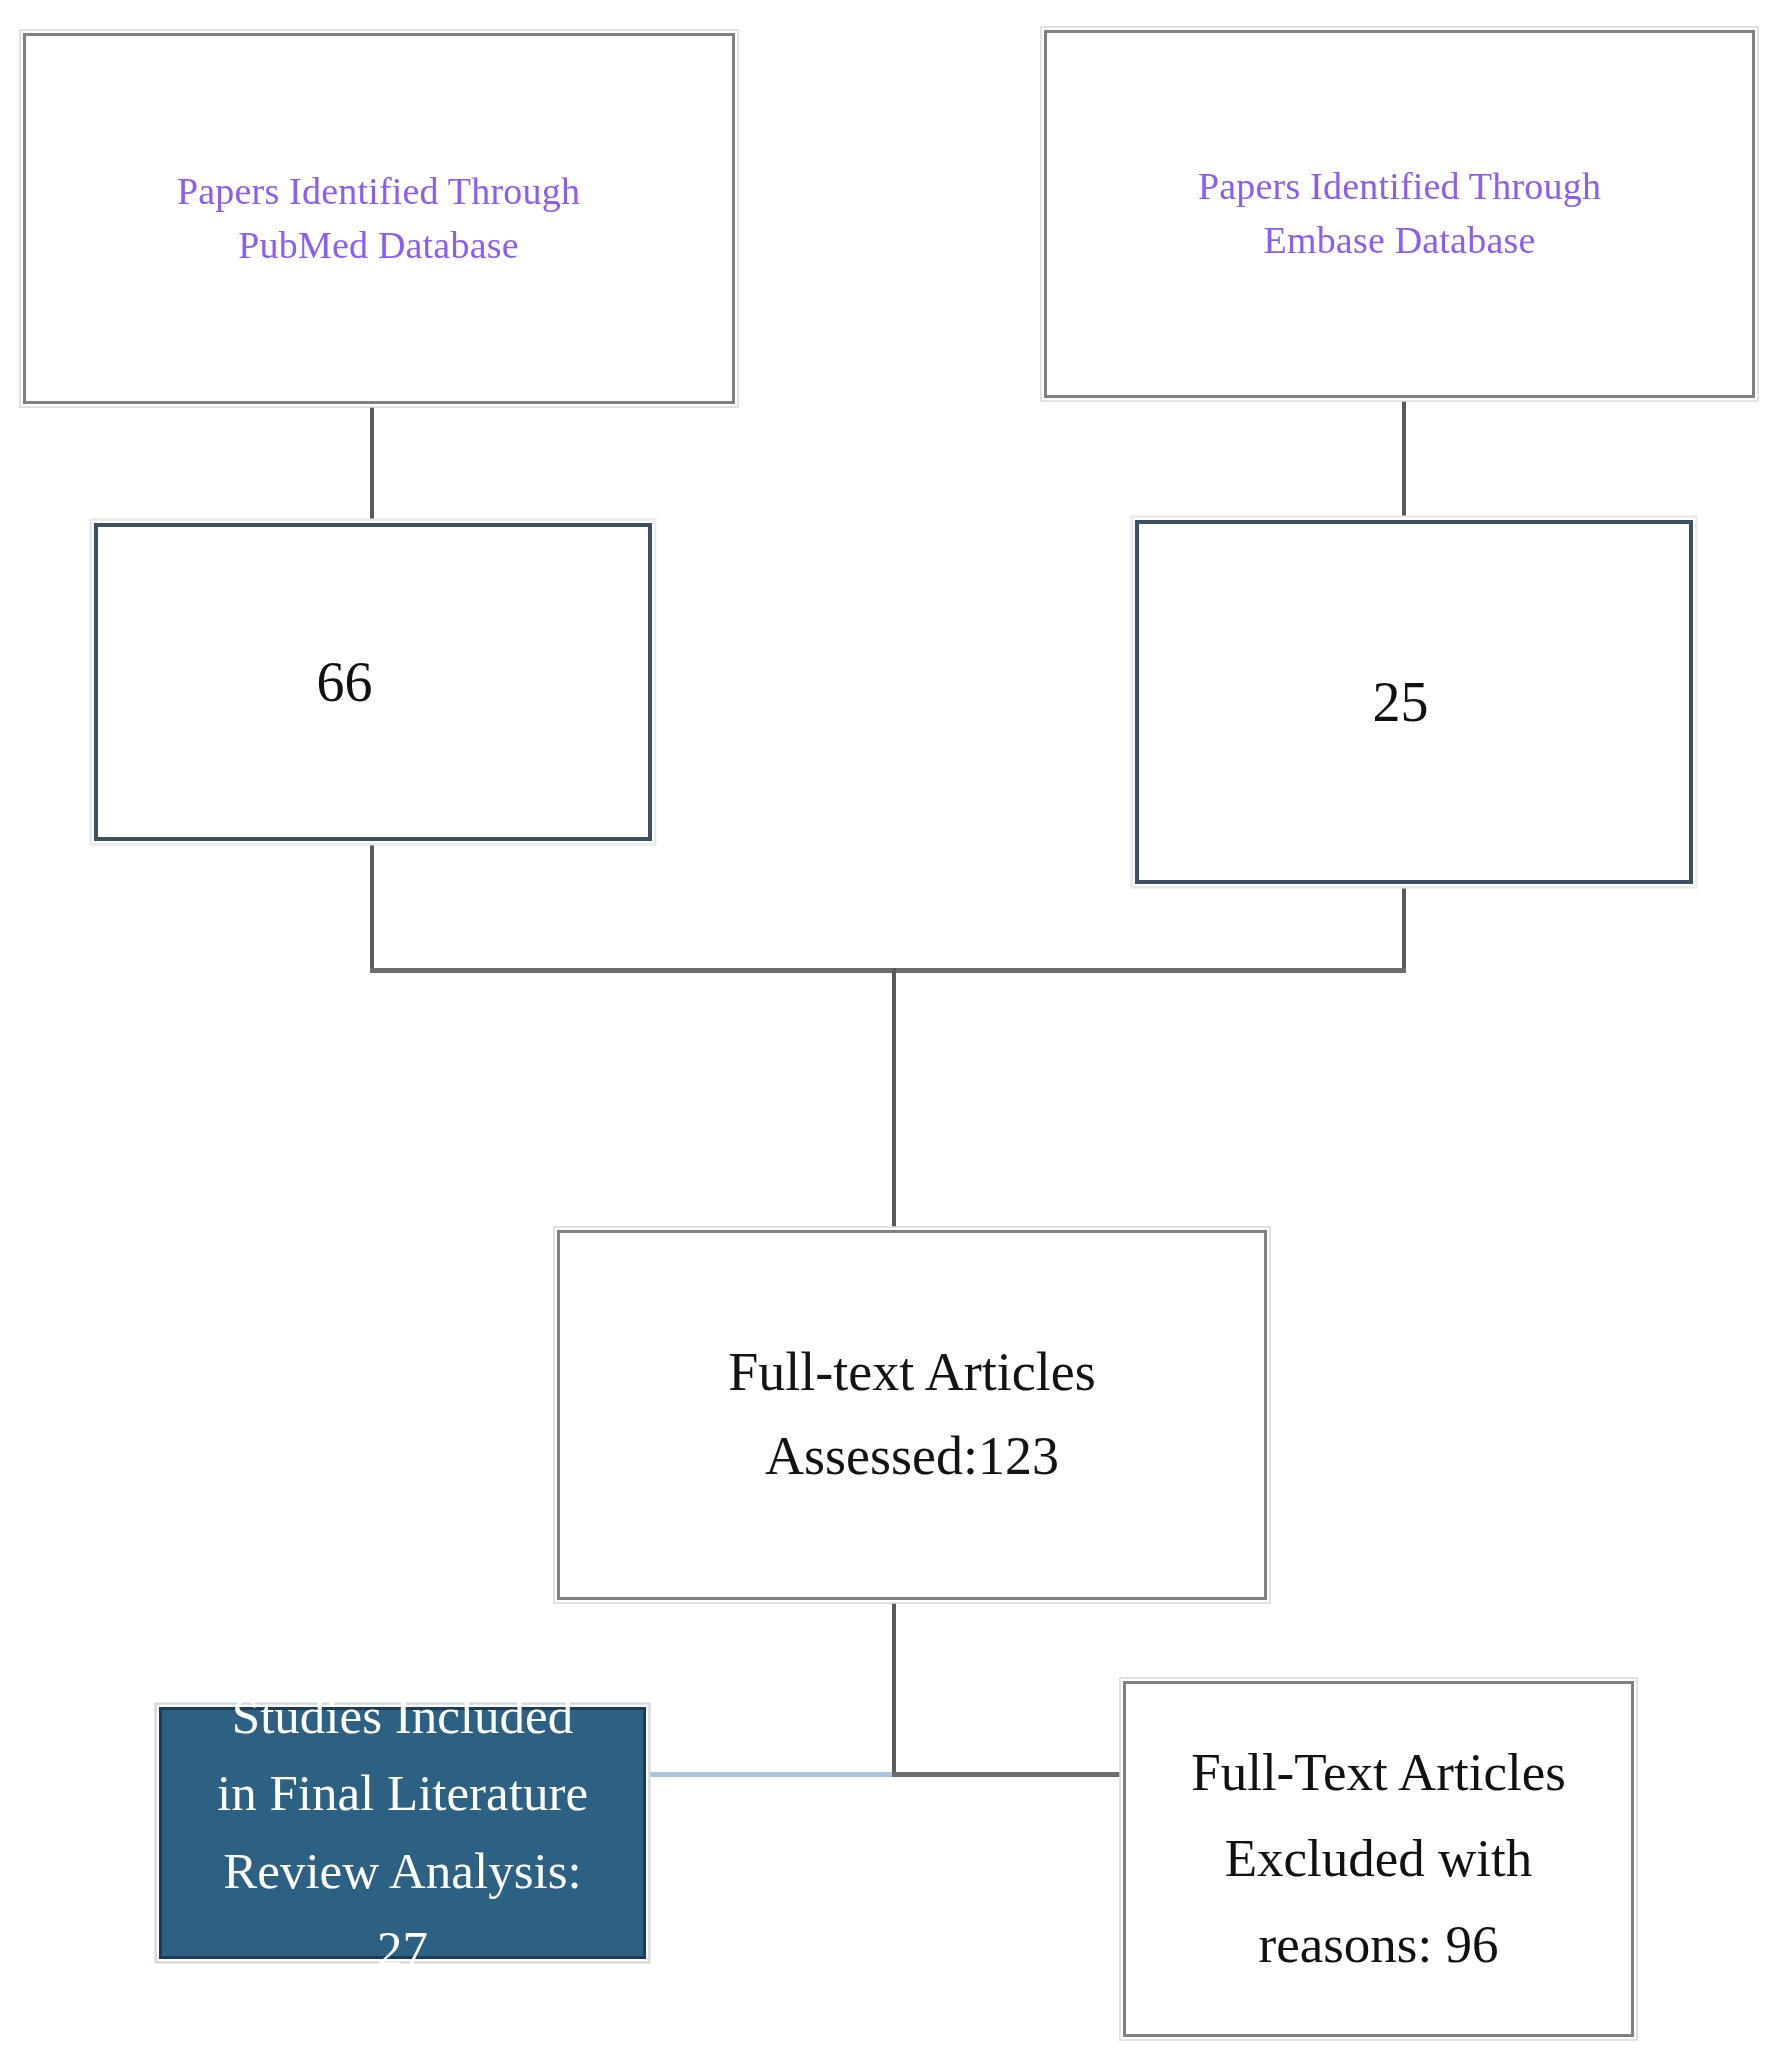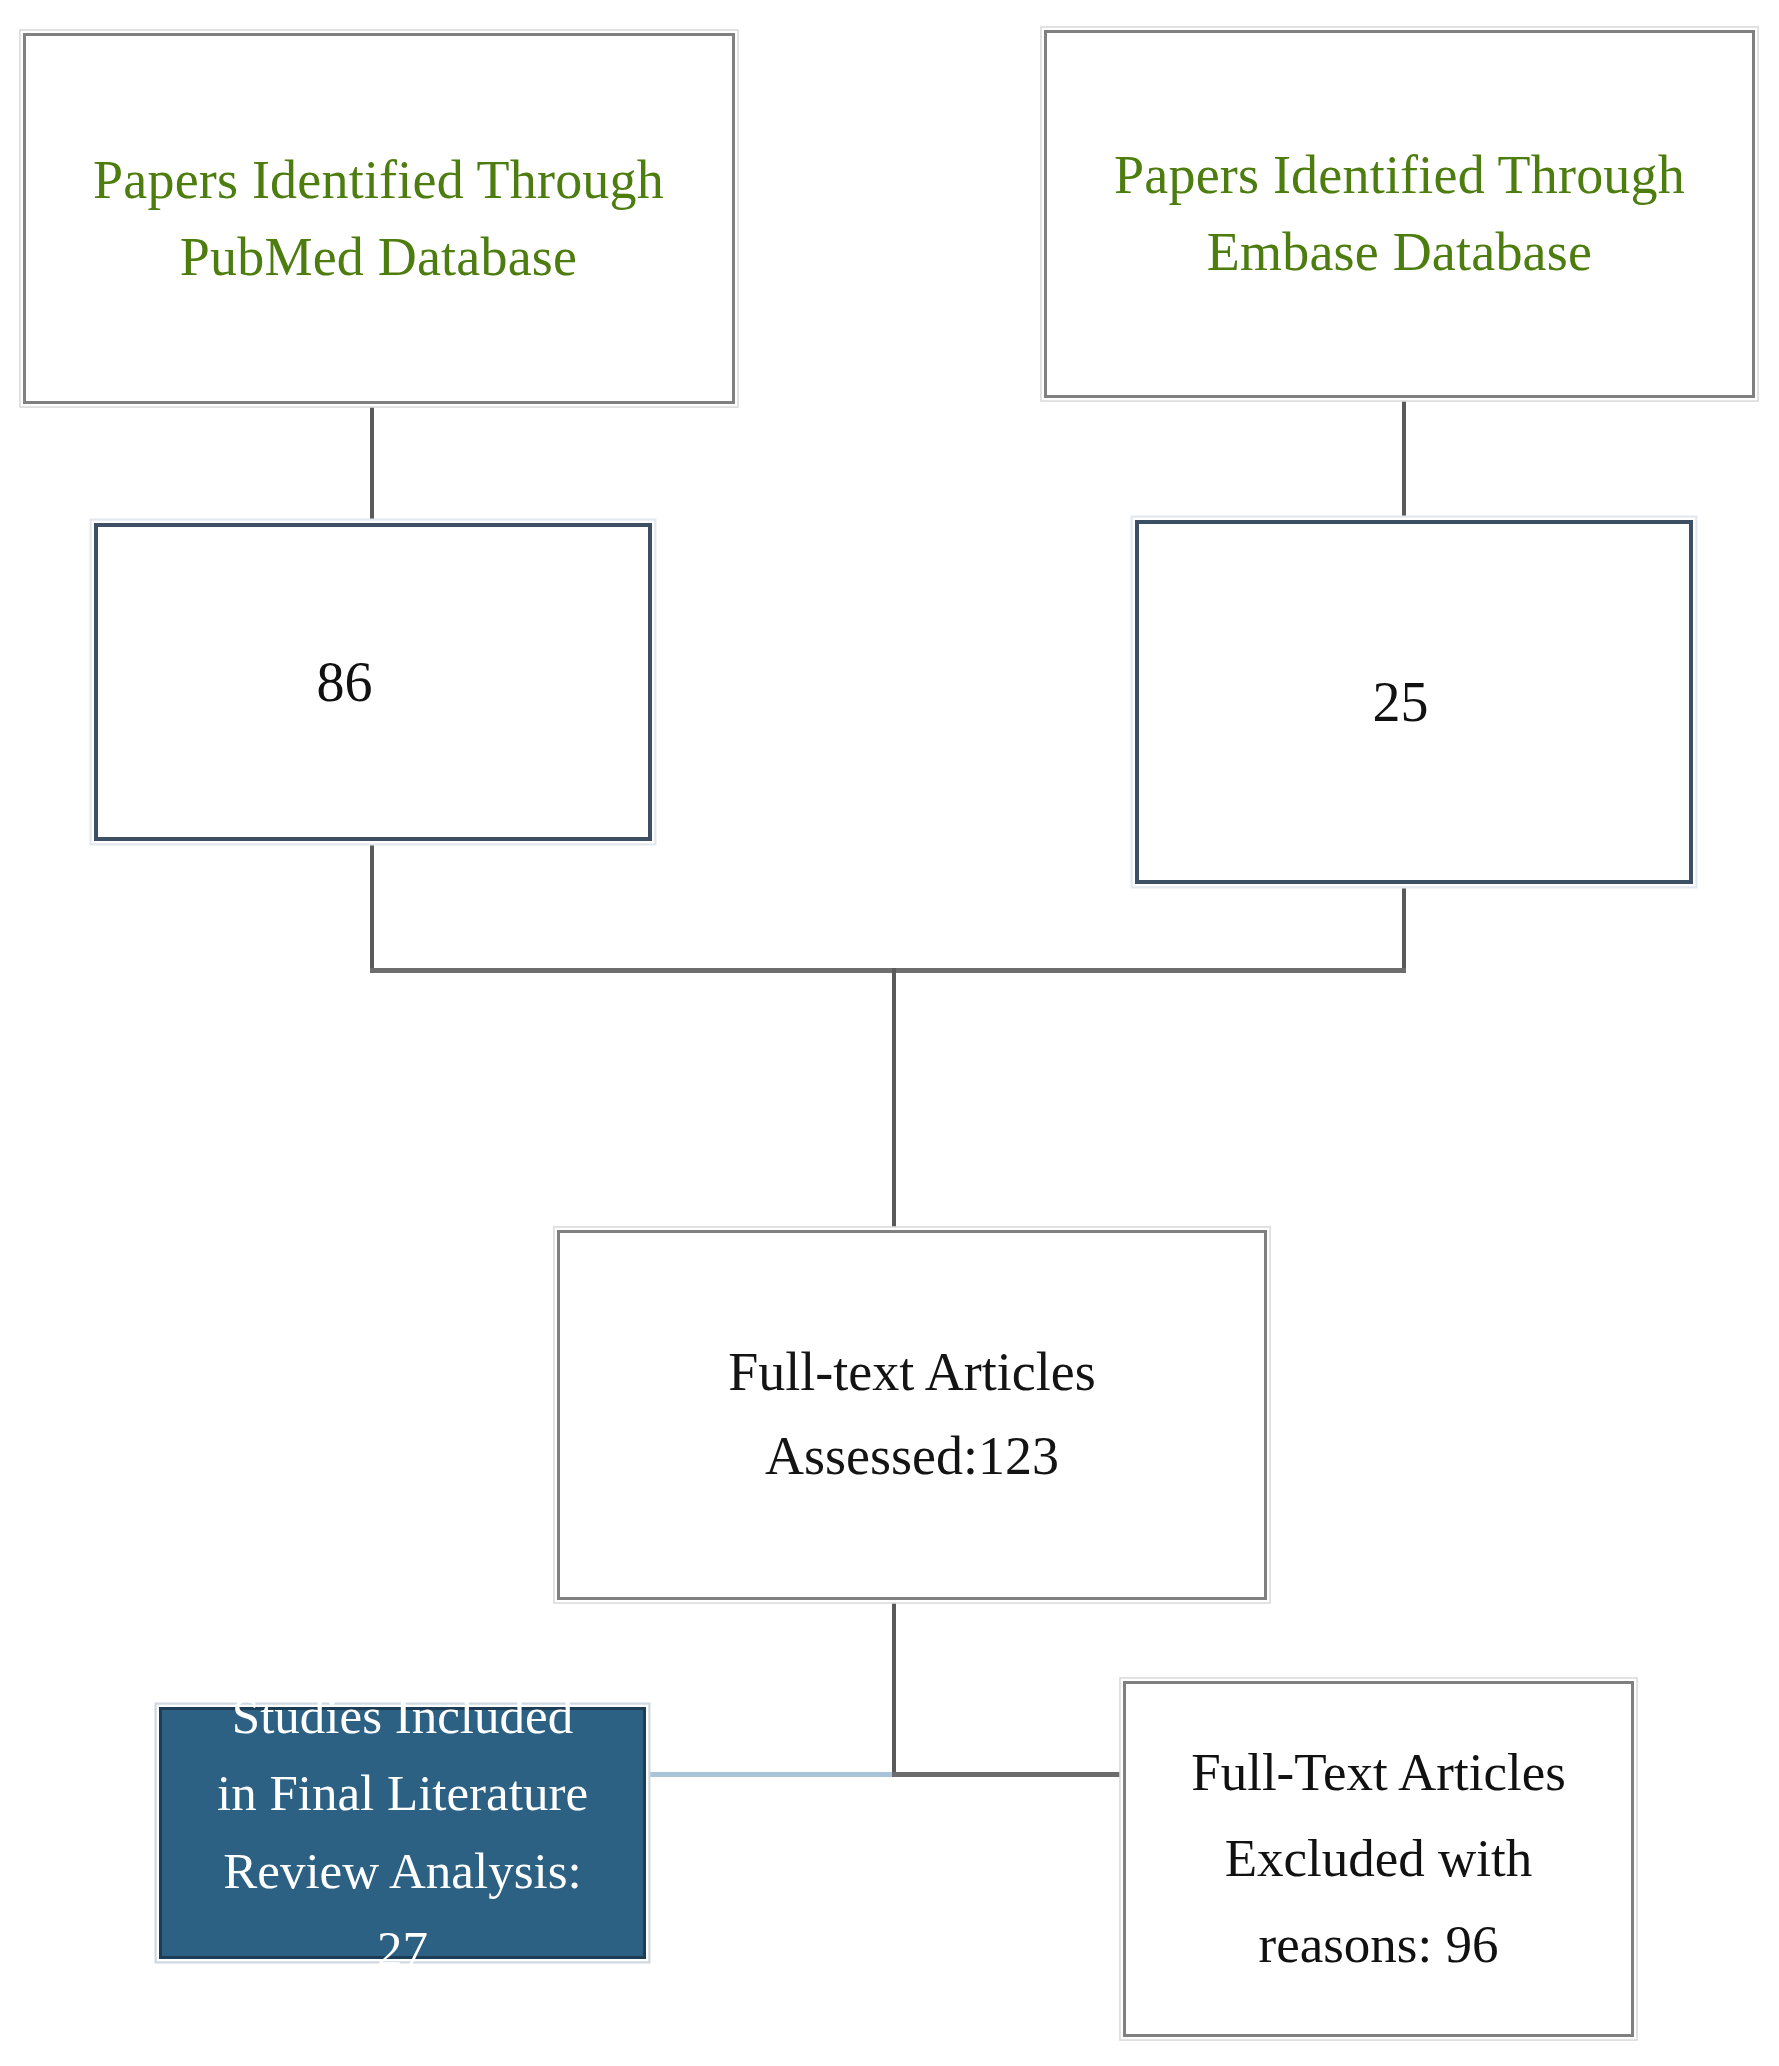--- a/index.html
+++ b/index.html
@@ -51,23 +51,23 @@
   
   .node.navy-filled {
     background: #2c6184;
     border: 3.8px solid #1d3c55;
     color: #ffffff;
     box-shadow: 0 0 0 2.3px #ffffff, 0 0 0 4.5px #cfd8e0;
   }
 
   
   .t-source {
-    font-size: 54px;
+    font-size: 38px;
     line-height: 1.42;
-    color: #4d7c0f;
+    color: #8b5cf6;
     letter-spacing: 0.2px;
     text-align: center;
   }
   .t-count {
     font-size: 56px;
     line-height: 1.3;
     color: #111111;
   }
   .t-mid {
     font-size: 54px;
@@ -129,21 +129,21 @@
     <span class="label t-source">Papers Identified Through
 PubMed Database</span>
   </div>
 
   <div class="node grey" style="left:1044px; top:30px; width:711px; height:368px;">
     <span class="label t-source">Papers Identified Through
 Embase Database</span>
   </div>
 
   <div class="node navy-outline" style="left:94px; top:523px; width:558px; height:318px;">
-    <span class="label t-count count-offset">86</span>
+    <span class="label t-count count-offset">66</span>
   </div>
 
   <div class="node navy-outline" style="left:1119px; top:520px; width:558px; height:364px;margin-left:16px;">
     <span class="label t-count count-offset-r">25</span>
   </div>
 
   <div class="node grey" style="left:557px; top:1230px; width:710px; height:370px;">
     <span class="label t-mid">Full-text Articles
 Assessed:123</span>
   </div>

